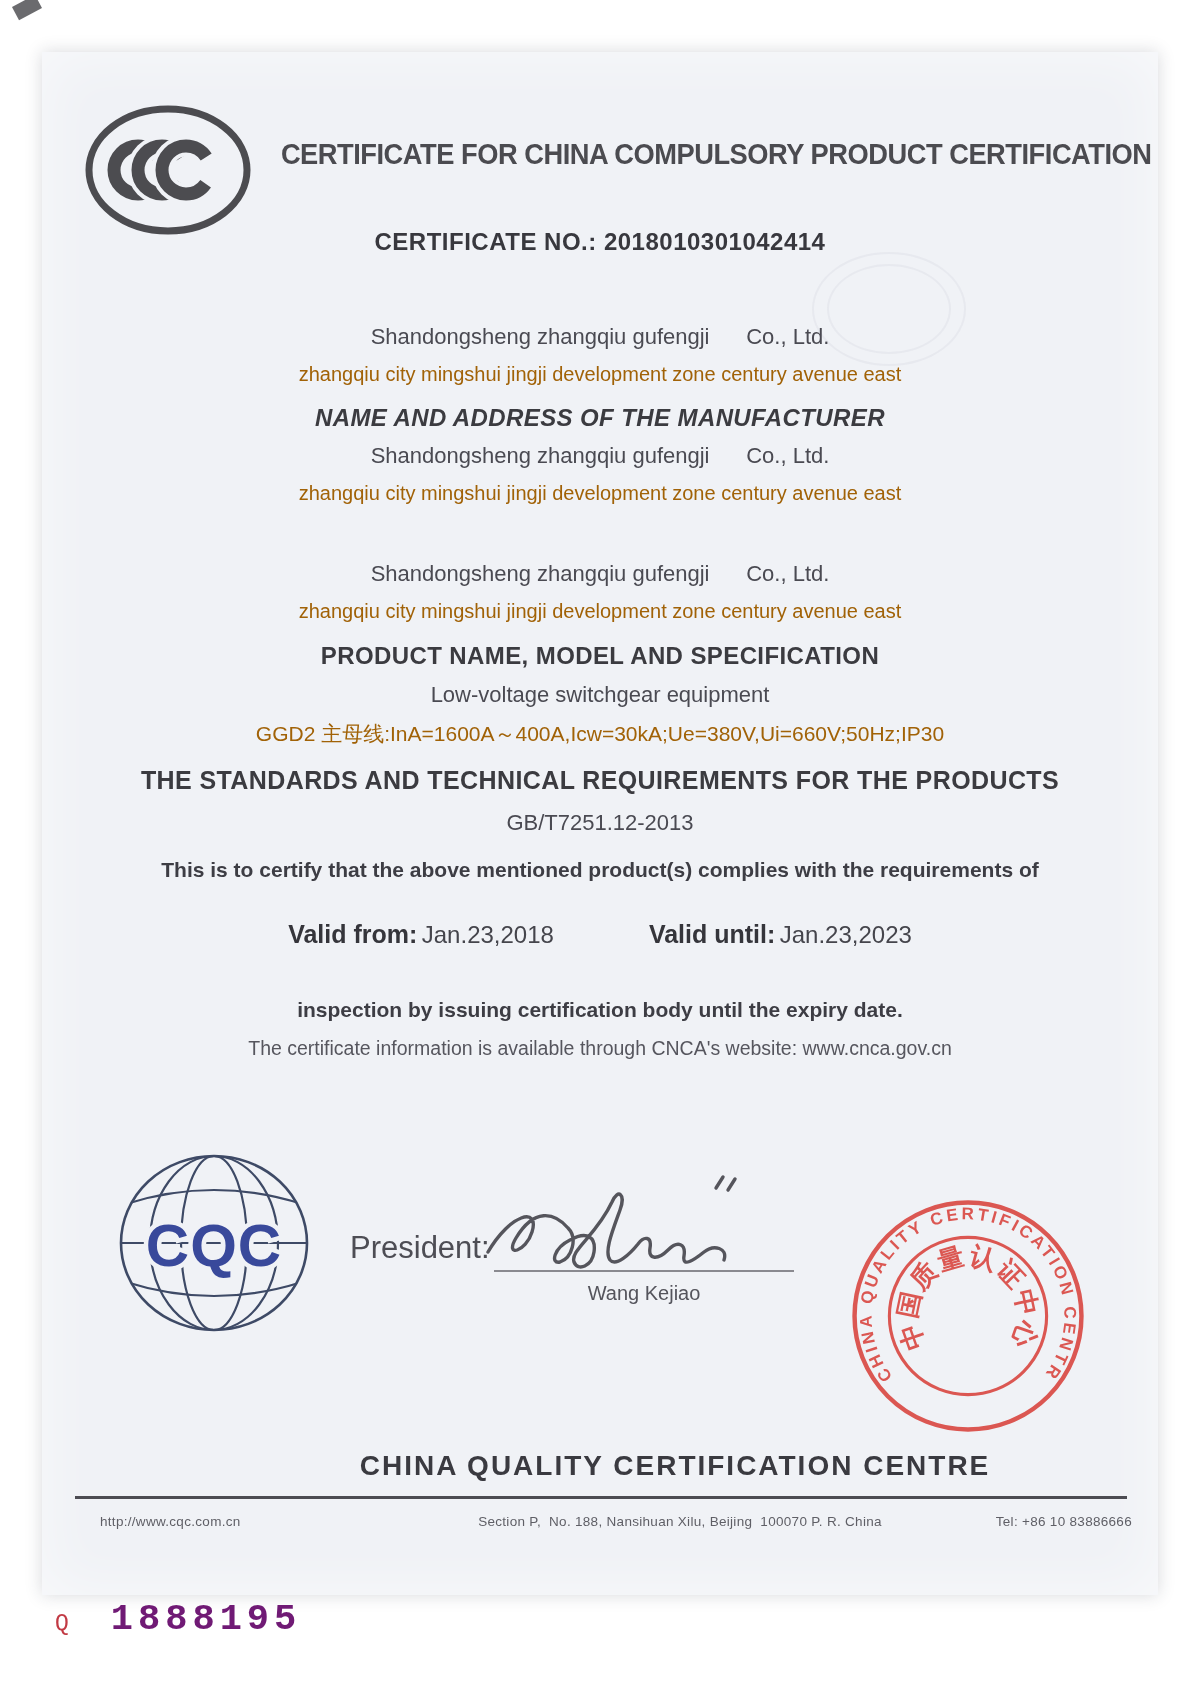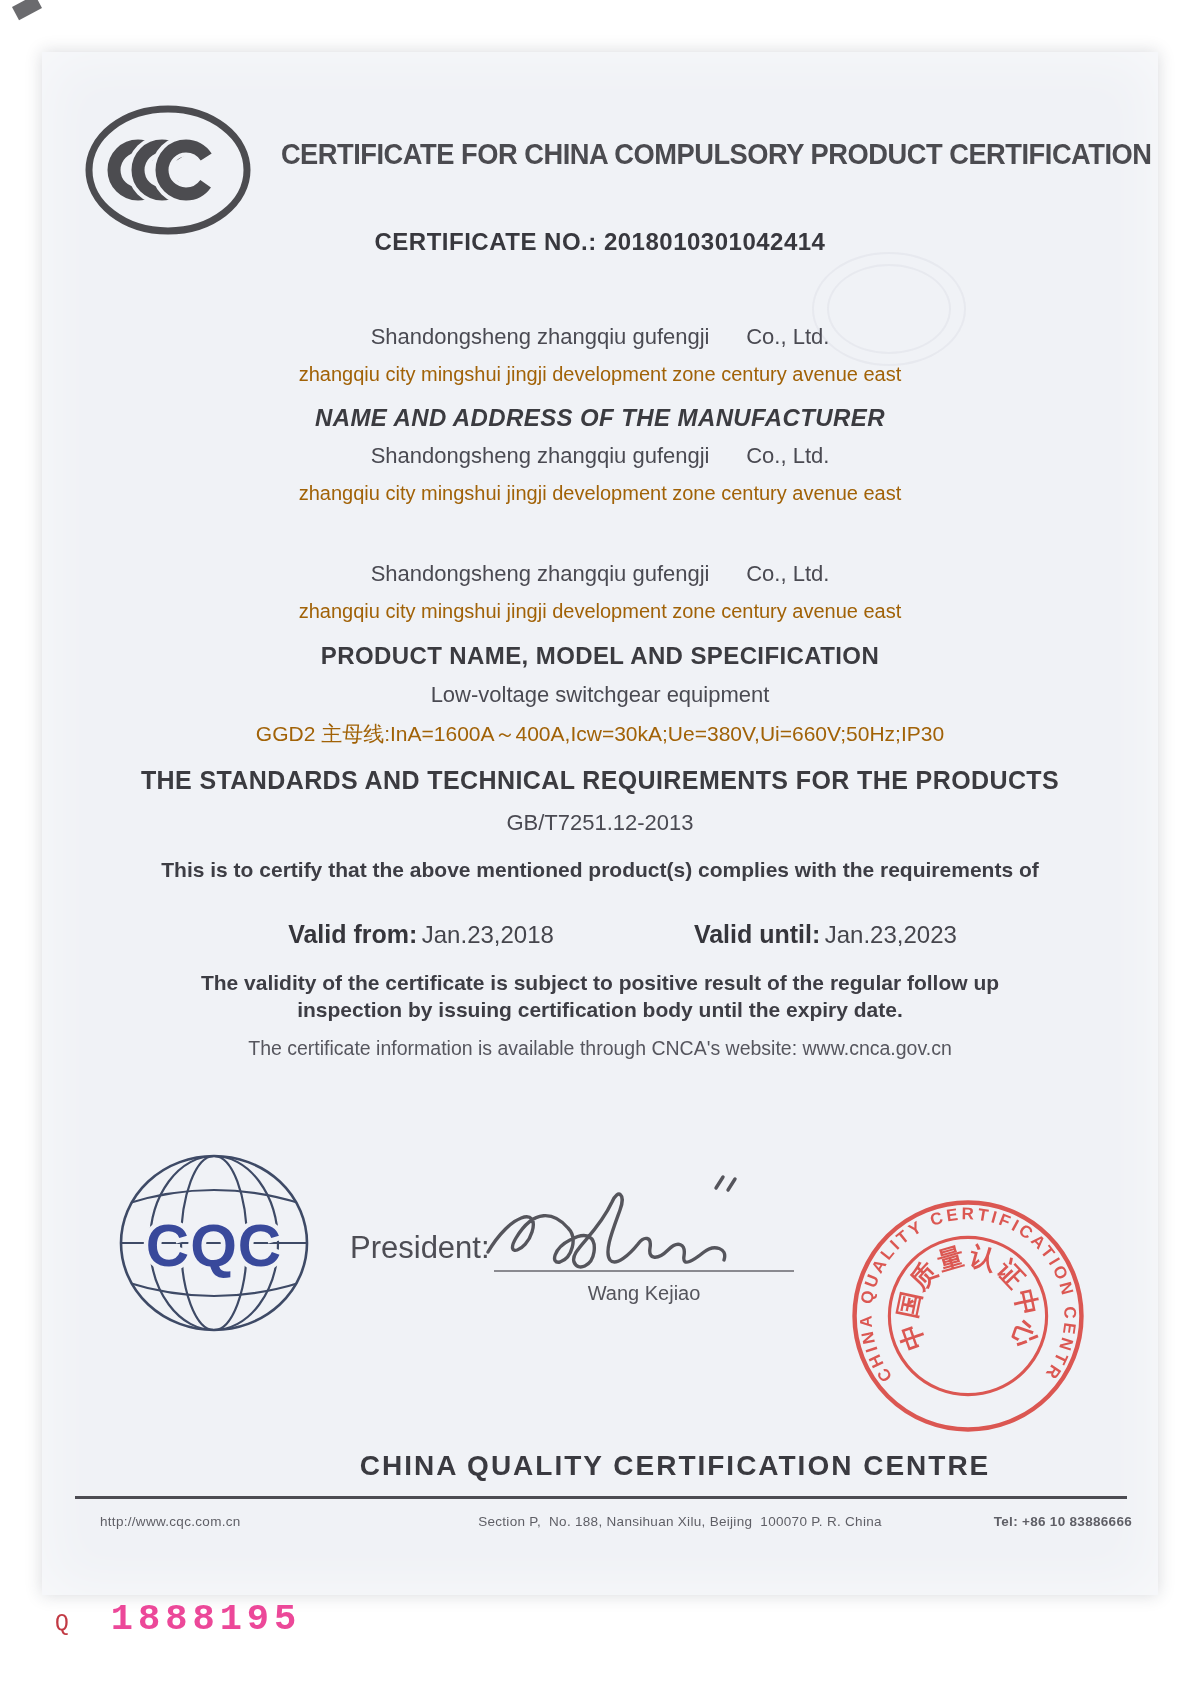--- a/index.html
+++ b/index.html
@@ -16,34 +16,34 @@
   .body1{font-size:22px;color:#4a4a52;white-space:pre;}
   .addr{font-size:20px;color:#a16207;text-align:center;}
   .boldsm{font-size:21px;font-weight:bold;color:#3d3d44;}
   .title{
     position:absolute;left:213px;right:40px;top:86px;text-align:center;
     font-size:29px;font-weight:600;color:#4b4b50;letter-spacing:-0.5px;
     transform:scaleX(0.94);transform-origin:center;white-space:nowrap;
   }
   .certno{font-size:24px;font-weight:bold;color:#38383e;letter-spacing:0.5px;}
   .validrow{position:absolute;left:0;right:0;display:flex;justify-content:center;gap:95px;}
-  .validrow .lab{font-size:25px;font-weight:bold;color:#35353b;margin-left:45px;}
+  .validrow .lab{font-size:25px;font-weight:bold;color:#35353b;}
   .validrow .val{font-size:24px;font-weight:normal;color:#45454c;}
   .sig-underline{position:absolute;border-bottom:2px solid #8a8a90;}
   .wm{position:absolute;border:2px solid #9aa0b4;border-radius:50%;opacity:0.10;}
   .artifact{position:absolute;background:#3a3a3e;}
   .footer-org{
     position:absolute;left:150px;right:0;text-align:center;
     font-size:28px;font-weight:bold;color:#3a3a40;letter-spacing:2px;
   }
   .footer-rule{position:absolute;left:33px;width:1052px;height:3px;background:#4c4c52;}
   .footer-small{position:absolute;font-size:13.5px;color:#5f5f66;letter-spacing:0.3px;text-align:right;}
   .serial{position:absolute;left:55px;top:1598px;display:flex;align-items:flex-end;gap:42px;}
   .serial .q{font-family:"Liberation Mono","DejaVu Sans Mono",monospace;font-size:23px;color:#c23a44;padding-bottom:3px;}
-  .serial .num{font-family:"Liberation Mono","DejaVu Sans Mono",monospace;font-size:37px;font-weight:bold;color:#ec4899;letter-spacing:5px;}
+  .serial .num{font-family:"Liberation Mono","DejaVu Sans Mono",monospace;font-size:37px;font-weight:bold;color:#701a75;letter-spacing:5px;}
   svg text{font-family:"Liberation Sans","DejaVu Sans",sans-serif;}
 </style>
 </head>
 <body>
 
 <div class="artifact" style="left:14px;top:0;width:26px;height:15px;transform:rotate(-28deg);opacity:.75;"></div>
 
 <div class="paper">
 
   <div class="wm" style="left:770px;top:200px;width:150px;height:110px;"></div>
@@ -88,21 +88,20 @@
     <span>
       <span class="lab">Valid from:</span>
       <span class="val">Jan.23,2018</span>
     </span>
     <span>
       <span class="lab">Valid until:</span>
       <span class="val">Jan.23,2023</span>
     </span>
   </div>
 
-  <div class="line boldsm" style="top:919px;">The validity of the certificate is subject to positive result of the regular follow up</div>
   <div class="line boldsm" style="top:946px;">inspection by issuing certification body until the expiry date.</div>
 
   <div class="line" style="top:985px;font-size:19.5px;color:#56565e;">The certificate information is available through CNCA's website: www.cnca.gov.cn</div>
 
   <svg style="position:absolute;left:70px;top:1094px;" width="204" height="194" viewBox="0 0 204 194">
     <defs>
         <clipPath id="globeclip">
           <ellipse cx="102" cy="97" rx="93" ry="87"></ellipse>
         </clipPath>
       </defs>
@@ -144,20 +143,20 @@
     </text>
     <text font-size="29" font-weight="bold" fill="#d9423c" letter-spacing="2">
       <textPath href="#stamp-arc-inner" startOffset="0">中国质量认证中心</textPath>
     </text>
   </svg>
 
   <div class="footer-org" style="top:1398px;">CHINA QUALITY CERTIFICATION CENTRE</div>
   <div class="footer-rule" style="top:1444px;"></div>
   <div class="footer-small" style="left:58px;top:1462px;">http://www.cqc.com.cn</div>
   <div class="footer-small" style="left:318px;top:1462px;width:640px;text-align:center;white-space:pre;">Section P,  No. 188, Nansihuan Xilu, Beijing  100070 P. R. China</div>
-  <div class="footer-small" style="right:26px;top:1462px;font-weight:bold;">Tel: +86 10 83886666</div>
+  <div class="footer-small" style="right:26px;top:1462px;">Tel: +86 10 83886666</div>
 
 </div>
 
 <div class="serial">
   <span class="q">Q</span>
   <span class="num">1888195</span>
 </div>
 
 </body></html>

